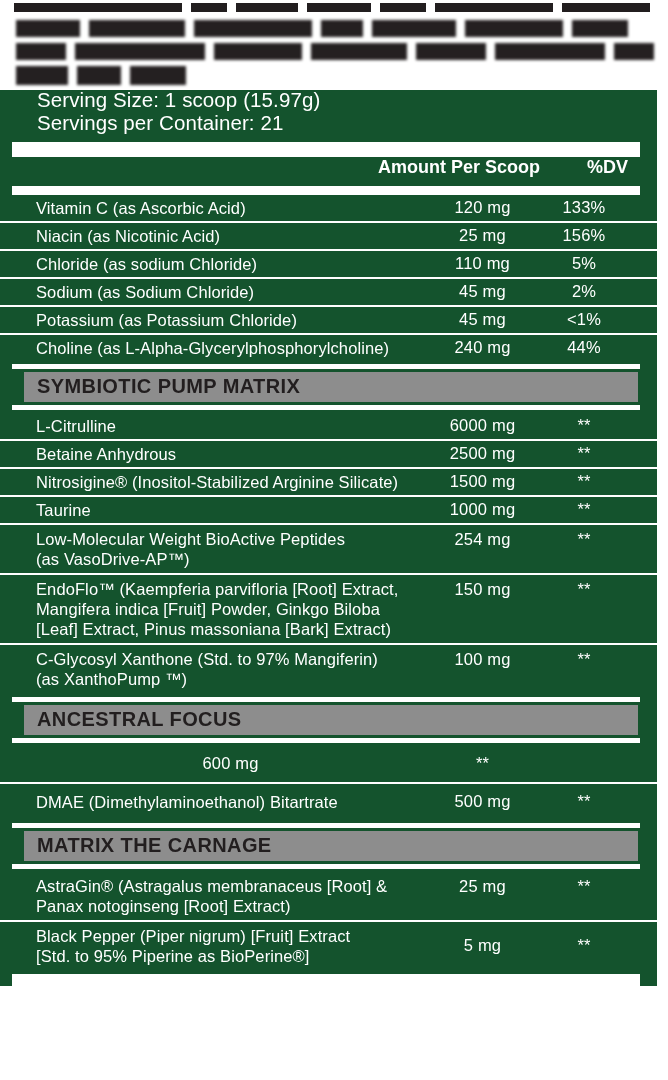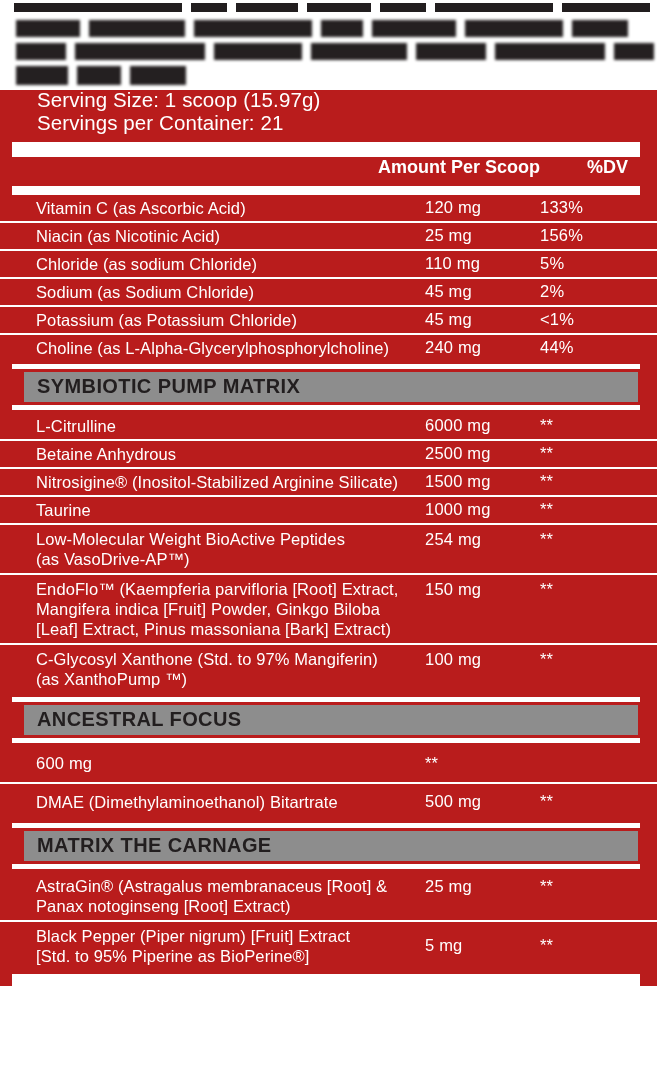--- a/index.html
+++ b/index.html
@@ -1,33 +1,33 @@
 <!DOCTYPE html>
 <html><head>
 <meta charset="utf-8">
 <style>
   html,body{margin:0;padding:0}
   body{width:668px;height:1080px;background:#fff;font-family:"Liberation Sans",sans-serif}
   .page{position:relative;width:668px;height:1080px;overflow:hidden;background:#fff}
   .top-gray-line{position:absolute;top:5px;left:25px;width:588px;height:4px;background:#d2d2d2}
-  .panel{position:absolute;top:12px;left:0;width:657px;height:974px;background:#b91c1c;color:#fff;overflow:hidden}
+  .panel{position:absolute;top:12px;left:0;width:657px;height:974px;background:#14532d;color:#fff;overflow:hidden}
   .title{font-size:60px;font-weight:bold;line-height:1.0;letter-spacing:0.5px;padding:6px 0 0 34px;white-space:nowrap}
   .serving-block{padding:10px 0 0 37px;font-size:20.5px;line-height:1.14;letter-spacing:0.1px}
   .bar{background:#fff;margin:0 17px 0 12px}
   .bar.thick{height:15px;margin-top:7px}
   .bar.thin{height:9px}
   .cols{display:flex;height:29px;padding:0 29px 0 36px;font-weight:bold;font-size:18px}
   .cols .spacer{flex:1}
   .cols .amt{text-align:right;white-space:nowrap}
   .cols .dv{width:88px;text-align:right;white-space:nowrap}
   .rows{display:block}
   .row{display:grid;grid-template-columns:1fr 115px 88px;padding:1px 29px 1px 36px;font-size:16.5px;align-items:center;min-height:24px}
   .row+.row{border-top:2px solid #fff}
   .row .name{line-height:1.22;white-space:pre-line;letter-spacing:0.1px}
-  .row .amt,.row .dv{text-align:left;white-space:nowrap;letter-spacing:0.2px}
+  .row .amt,.row .dv{text-align:center;white-space:nowrap;letter-spacing:0.2px}
   .row.multi{padding-top:4px;padding-bottom:4px}
   .row.multi .amt,.row.multi .dv{align-self:start;padding-top:1px}
   .row.multi.center .amt,.row.multi.center .dv{align-self:center;padding-top:0}
   .row.pad{min-height:34px}
   .sec .sep{height:5px;background:#fff;margin:3px 17px 3px 12px}
   .sec .graybar{height:30px;background:#8d8d8d;margin:0 19px 0 24px;display:flex;align-items:center;padding-left:13px}
   .sec .graybar span{color:#221e1f;font-weight:bold;font-size:20px;letter-spacing:0.4px}
   .footbar{height:16px;background:#fff;margin:4px 17px 0 12px}
   
   .bottom{position:absolute;left:0;top:990;width:668px;height:90px;background:#fff}

